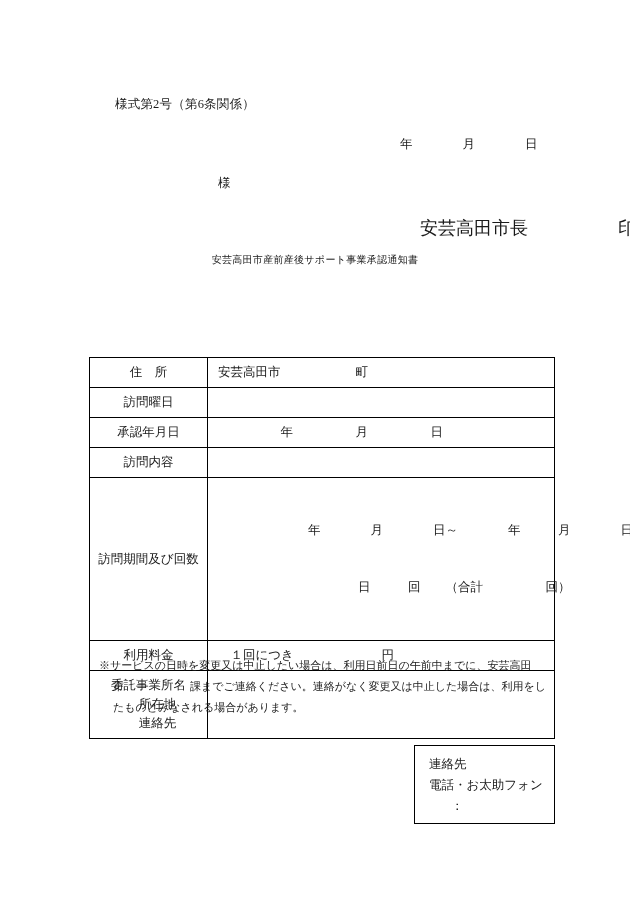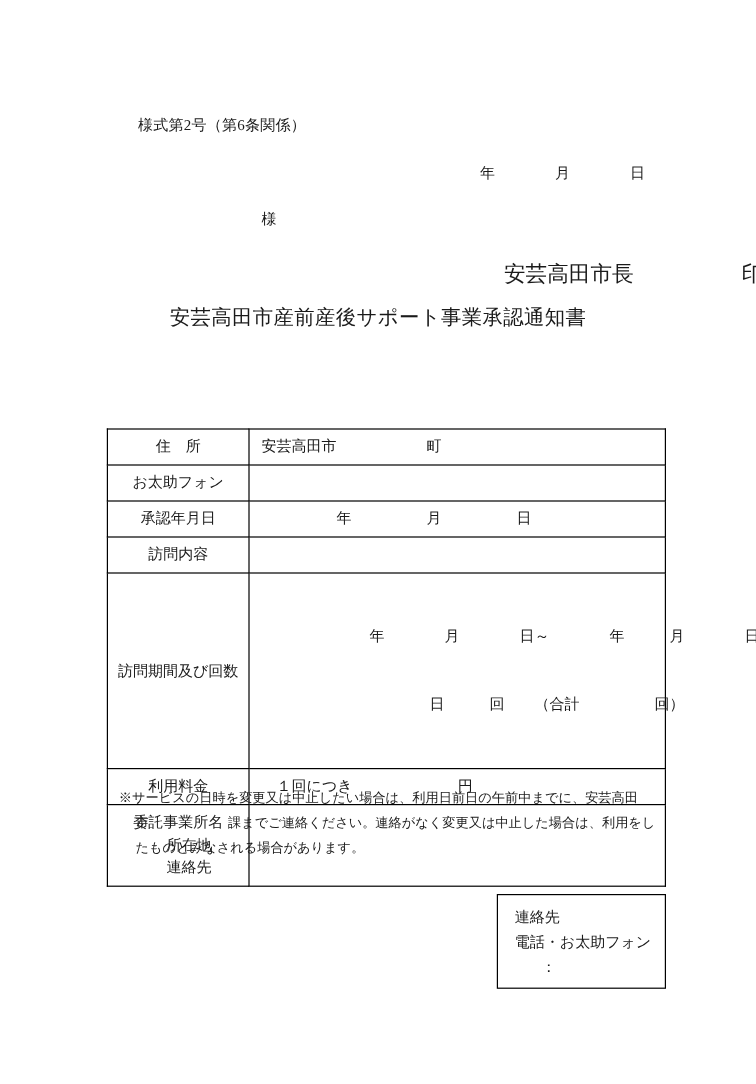--- a/index.html
+++ b/index.html
@@ -52,21 +52,21 @@
     font-size: 18px;
     white-space: pre;
   }
 
   
   .doc-title {
     left: 0;
     right: 0;
     top: 253px;
     text-align: center;
-    font-size: 17px;
+    font-size: 10px;
     letter-spacing: 0.3px;
   }
 
   
   .intro {
     left: 75px;
     top: 294px;
     width: 480px;
     font-size: 12.5px;
     line-height: 21px;
@@ -153,21 +153,21 @@
     <tbody>
       <tr>
         <td class="label">
           <span class="lbl-line">住　所</span>
         </td>
         <td class="value">安芸高田市　　　　　　町</td>
       </tr>
 
       <tr>
         <td class="label">
-          <span class="lbl-line">お太助フォン</span>
+          <span class="lbl-line">訪問曜日</span>
         </td>
         <td class="value">&nbsp;</td>
       </tr>
 
       <tr>
         <td class="label">
           <span class="lbl-line">承認年月日</span>
         </td>
         <td class="value">　　　　　年　　　　　月　　　　　日</td>
       </tr>

